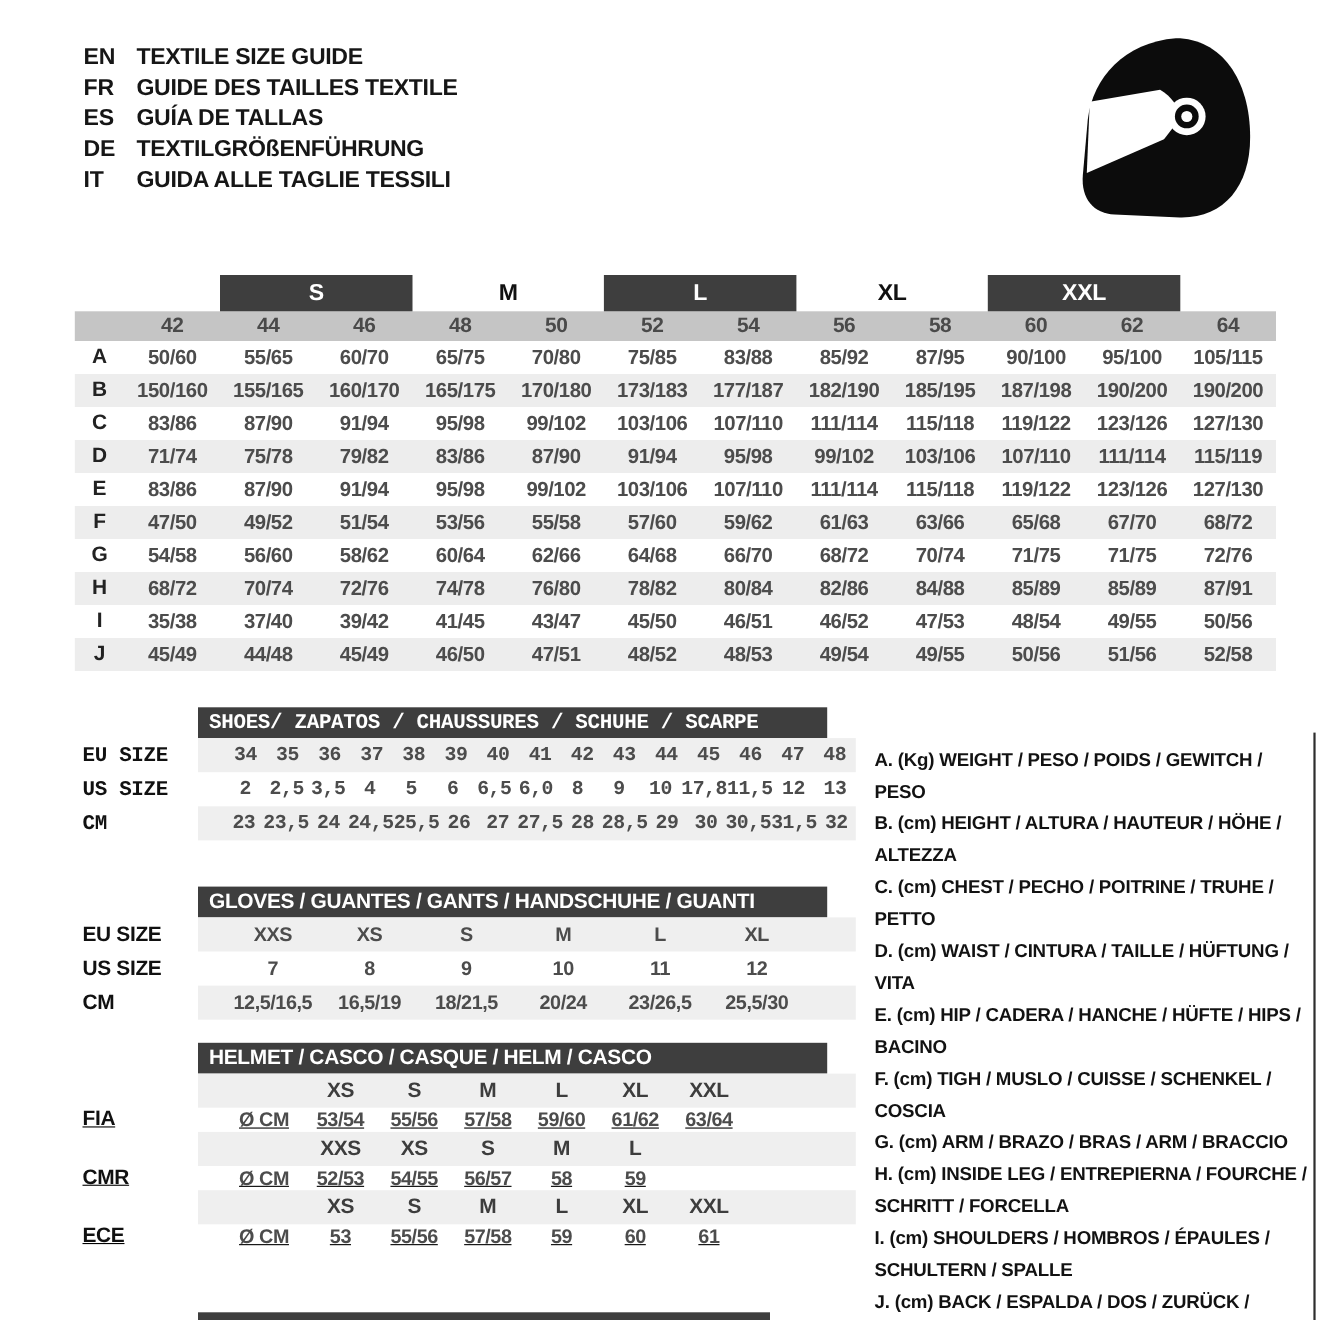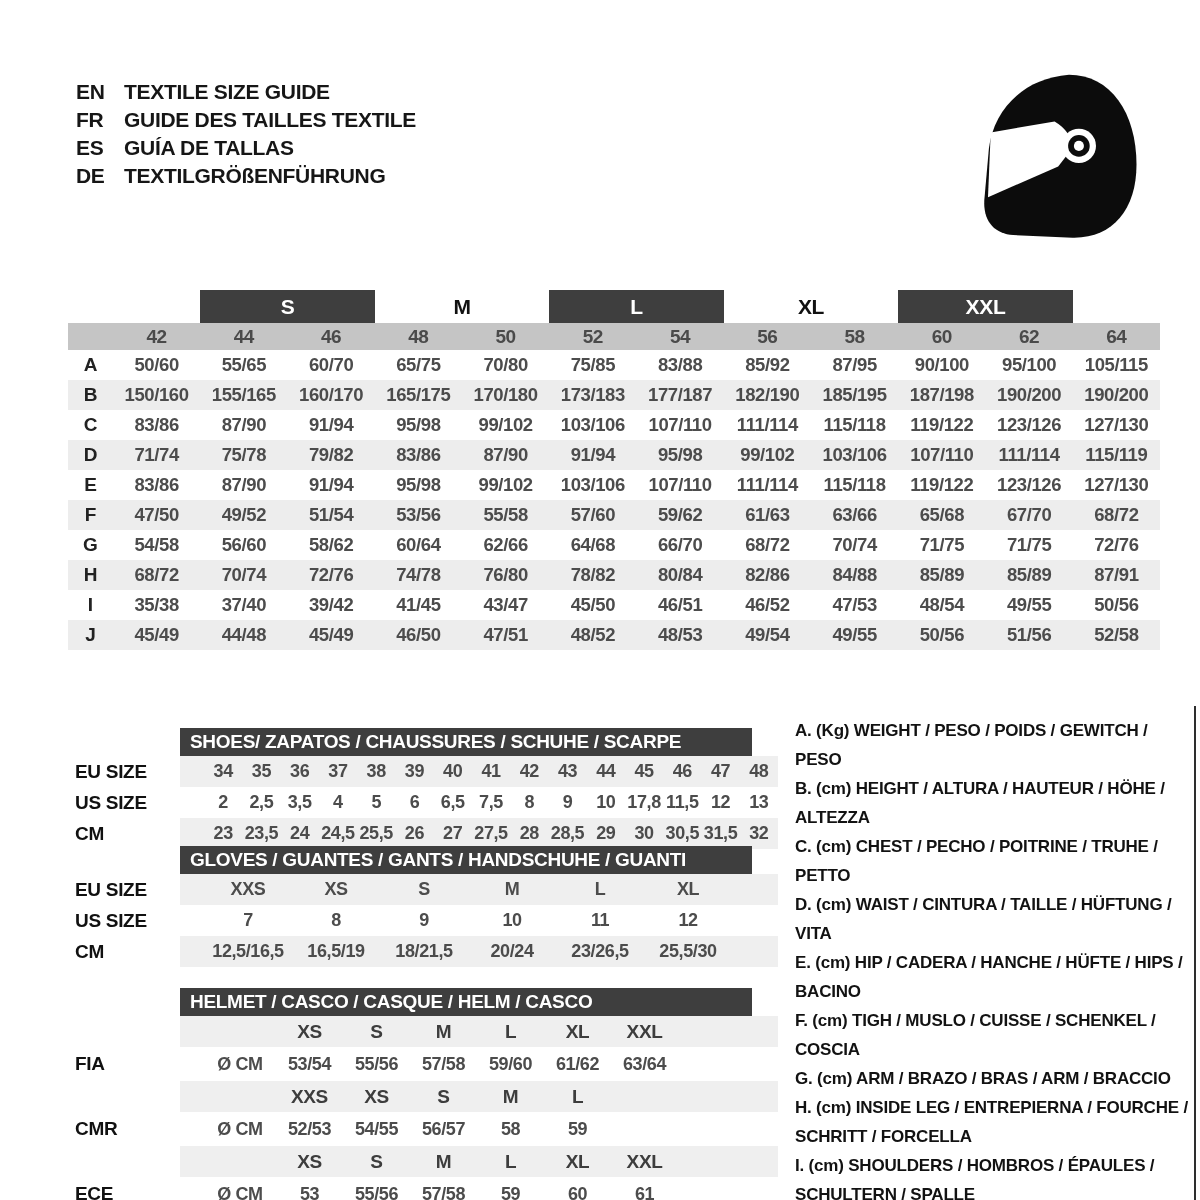--- a/index.html
+++ b/index.html
@@ -9,21 +9,21 @@
     -webkit-font-smoothing:antialiased;
   }
   :root{
     --dark:#3e3e3e;
     --band:#c5c5c5;
     --stripe:#ededed;
     --stripe2:#efefef;
     --txt:#4c4c4c;
     --ink:#161616;
   }
-  .page{position:absolute;inset:0;margin-top:40px;}
+  .page{position:absolute;inset:0;}
 
   
   .lang-block{position:absolute;left:76px;top:38px;}
   .lang-row{display:flex;font-weight:bold;font-size:21px;line-height:28px;color:var(--ink);letter-spacing:-0.3px;}
   .lang-code{width:48px;flex:0 0 48px;}
 
   
   .helmet-logo{position:absolute;left:968px;top:24px;width:184px;height:180px;}
 
   
@@ -37,31 +37,31 @@
   .trow.stripe{background:var(--stripe);}
   .cell{display:flex;align-items:center;justify-content:center;font-weight:bold;font-size:18.5px;color:var(--txt);letter-spacing:-0.4px;white-space:nowrap;}
   .letter{display:flex;align-items:center;justify-content:center;font-weight:bold;font-size:19px;color:#222;}
 
   
   .sub-table{position:absolute;left:75px;width:703px;}
   .bar{margin-left:105px;width:572px;height:28px;background:var(--dark);color:#fff;
        font-weight:bold;font-size:19px;display:flex;align-items:center;padding-left:10px;
        box-sizing:border-box;letter-spacing:-0.3px;white-space:nowrap;}
   .srow{display:flex;height:31px;}
-  .srow.tall{height:34px;}
+  .srow.tall{height:22px;text-decoration:underline;}
   .srow .lbl{width:105px;flex:0 0 105px;display:flex;align-items:center;font-weight:bold;font-size:19px;color:#111;letter-spacing:-0.3px;}
   .srow .vals{flex:1;display:grid;padding-left:24px;}
   .srow.stripe .vals{background:var(--stripe2);}
   .vals.c15{grid-template-columns:repeat(15,1fr);}
   .vals.c6{grid-template-columns:repeat(6,88px);}
   .vals.helm{grid-template-columns:72px repeat(6,67px);}
   .vals .cell{font-size:18px;}
   .vals .szcell{color:#3d3d3d;font-size:19px;}
 
-  #shoes{top:688px;}
+  #shoes{top:643px;font-family:Liberation Mono, monospace;}
   #gloves{top:806px;}
   #helmet{top:948px;}
 
   
   .legend{position:absolute;left:795px;top:676px;width:398px;font-weight:bold;font-size:17px;
           line-height:29px;color:#121212;letter-spacing:-0.2px;}
 
   
   .edge-line{position:absolute;left:1194px;top:666px;width:2px;height:534px;background:#2e2e2e;}
   .bottom-bar{position:absolute;left:180px;top:1193px;width:520px;height:7px;background:var(--dark);}
@@ -80,20 +80,24 @@
       <span class="lang-code">FR</span>
       <span>GUIDE DES TAILLES TEXTILE</span>
     </div>
     <div class="lang-row">
       <span class="lang-code">ES</span>
       <span>GUÍA DE TALLAS</span>
     </div>
     <div class="lang-row">
       <span class="lang-code">DE</span>
       <span>TEXTILGRÖßENFÜHRUNG</span>
+    </div>
+    <div class="lang-row">
+      <span class="lang-code">IT</span>
+      <span>GUIDA ALLE TAGLIE TESSILI</span>
     </div>
   </div>
 
   <div class="helmet-logo">
     <svg viewBox="0 0 100 100" width="184" height="180">
       <path d="M55 6 C29 8 13 26 10.5 47 L8 75 C7 87 13.5 94.5 24 95 L57 96.5 C79 97 92.5 81 92.5 56 C92.5 27 78 6 55 6 Z" fill="#0c0c0c"></path>
       <path d="M11.5 38 L47 32 C53 35.5 56.5 41 57.5 46 L49 57 L10 74 Z" fill="#ffffff"></path>
       <circle cx="60.5" cy="45.5" r="9.5" fill="#ffffff"></circle>
       <circle cx="60.5" cy="45.5" r="6" fill="#0c0c0c"></circle>
       <circle cx="60.5" cy="45.5" r="2.8" fill="#ffffff"></circle>
@@ -303,21 +307,21 @@
         <div class="srow">
           <div class="lbl">US SIZE</div>
           <div class="vals c15">
             <div class="cell">2</div>
             <div class="cell">2,5</div>
             <div class="cell">3,5</div>
             <div class="cell">4</div>
             <div class="cell">5</div>
             <div class="cell">6</div>
             <div class="cell">6,5</div>
-            <div class="cell">7,5</div>
+            <div class="cell">6,0</div>
             <div class="cell">8</div>
             <div class="cell">9</div>
             <div class="cell">10</div>
             <div class="cell">17,8</div>
             <div class="cell">11,5</div>
             <div class="cell">12</div>
             <div class="cell">13</div>
           </div>
         </div>
         <div class="srow stripe">

